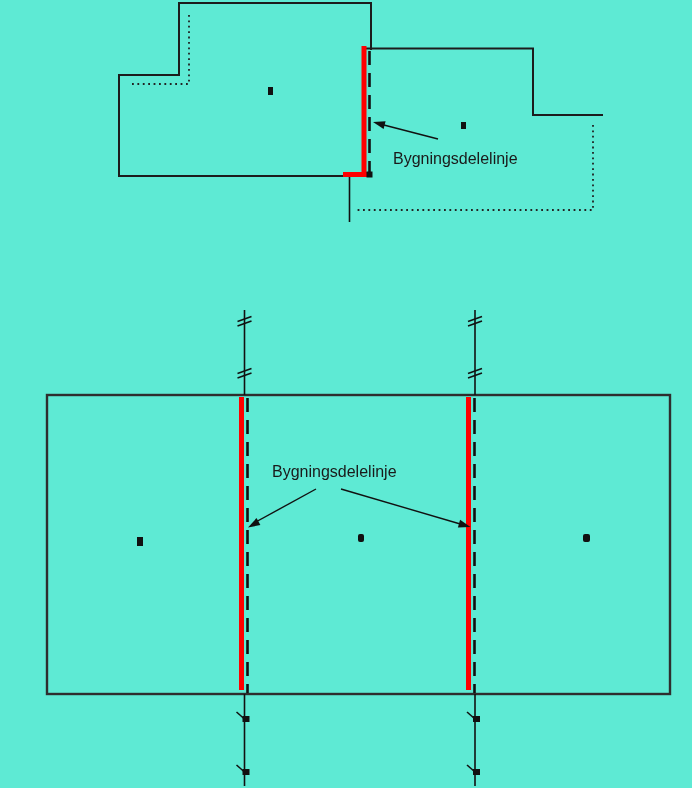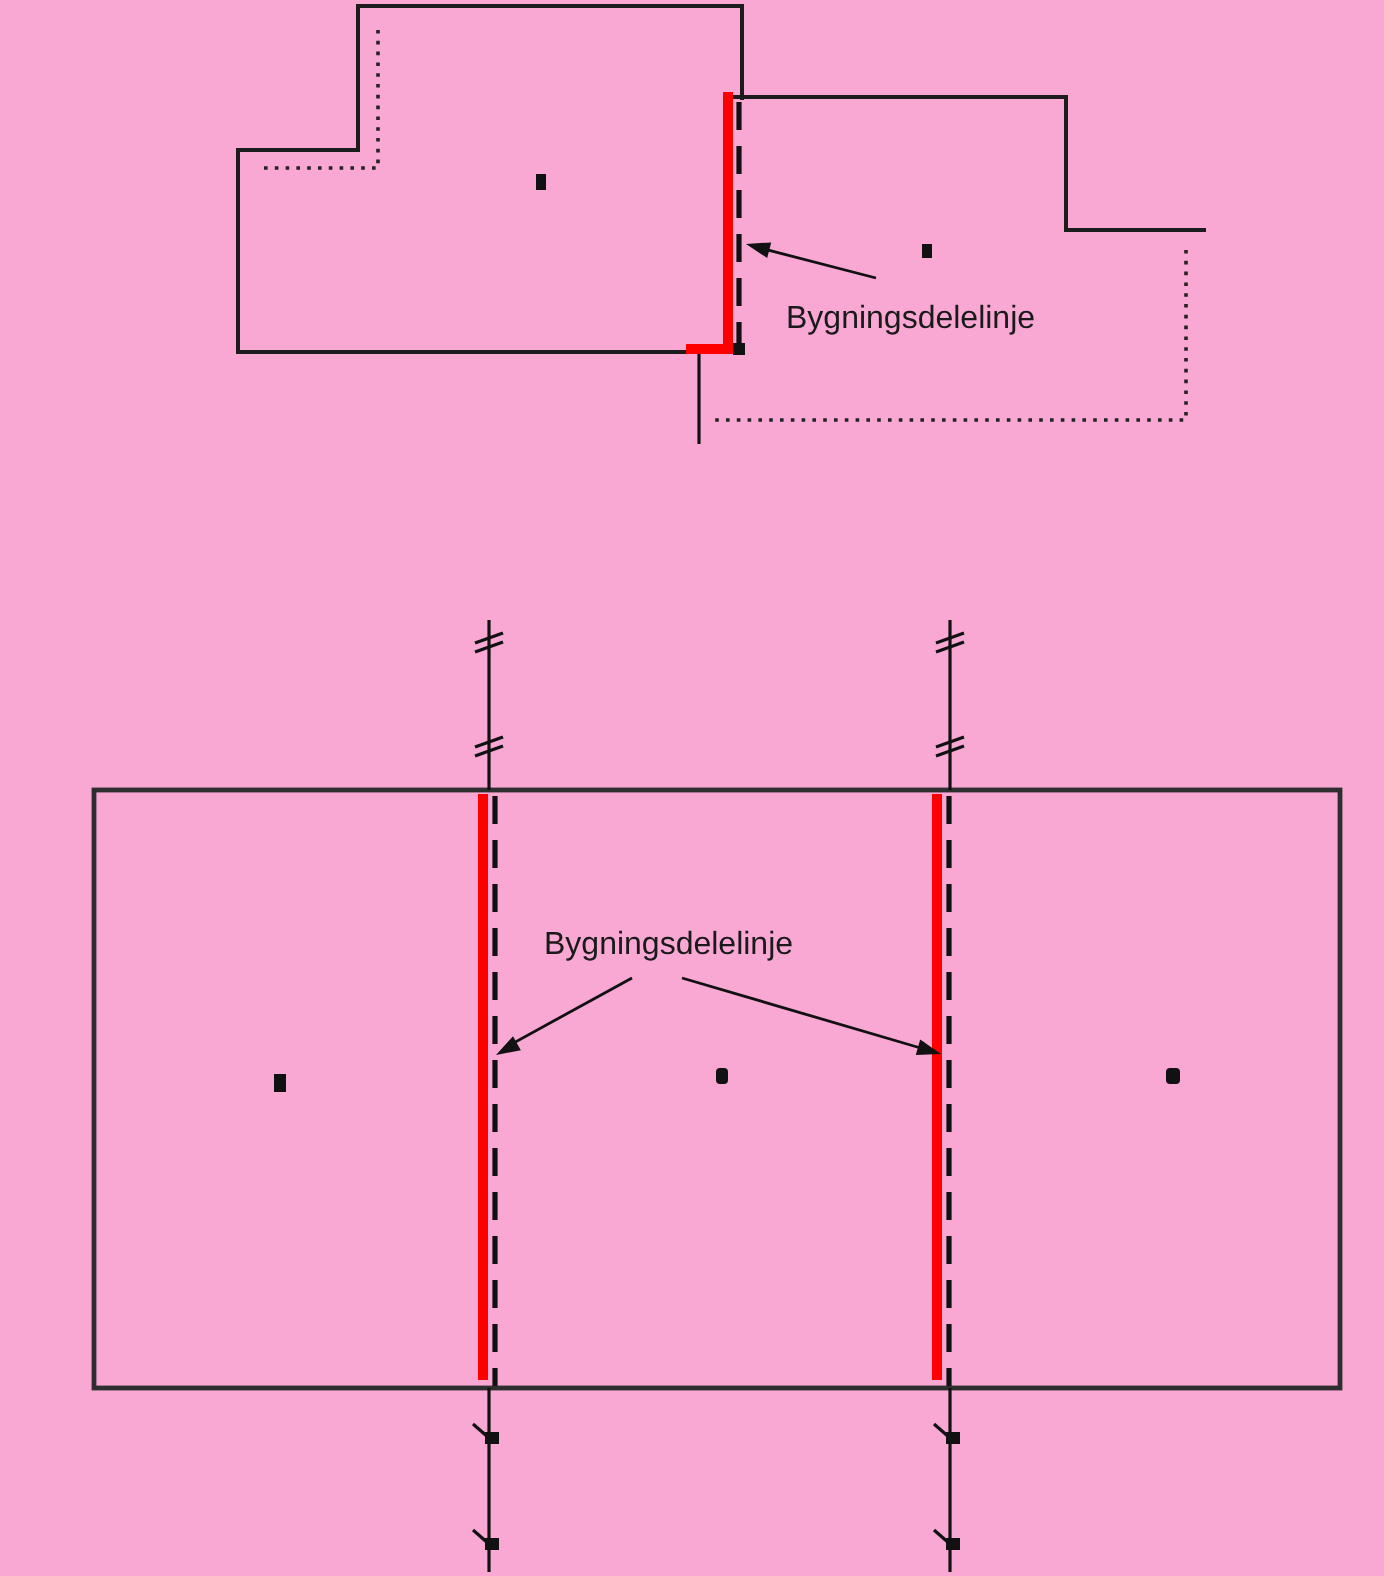--- a/index.html
+++ b/index.html
@@ -1,16 +1,16 @@
 <!DOCTYPE html>
 <html><head>
 <meta charset="utf-8">
 <style>
   html,body{margin:0;padding:0;background:#fff;}
-  .canvas{position:relative;width:692px;height:788px;background:#f9a8d4;overflow:hidden;
+  .canvas{position:relative;width:692px;height:788px;background:#5eead4;overflow:hidden;
           font-family:"Liberation Sans", sans-serif;}
   svg{position:absolute;left:0;top:0;}
   .outline{fill:none;stroke:#1c1c1c;stroke-width:2;}
   .rectline{fill:none;stroke:#2e2e2e;stroke-width:2.4;}
   .thin{fill:none;stroke:#111;stroke-width:1.6;}
   .dotted{fill:none;stroke:#222;stroke-width:1.8;stroke-dasharray:1.8,3.6;}
   .dashline{fill:none;stroke:#111;stroke-width:2.6;stroke-dasharray:14,8;}
   .redline{fill:none;stroke-width:5;}
   .arrowline{fill:none;stroke:#111;stroke-width:1.4;}
   .mark{fill:#111;stroke:none;}

